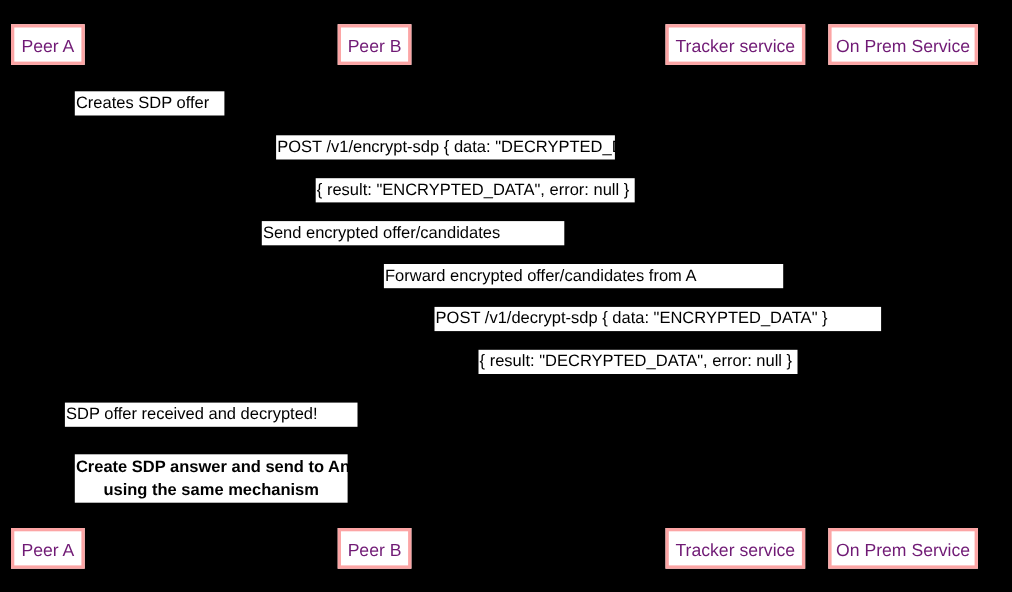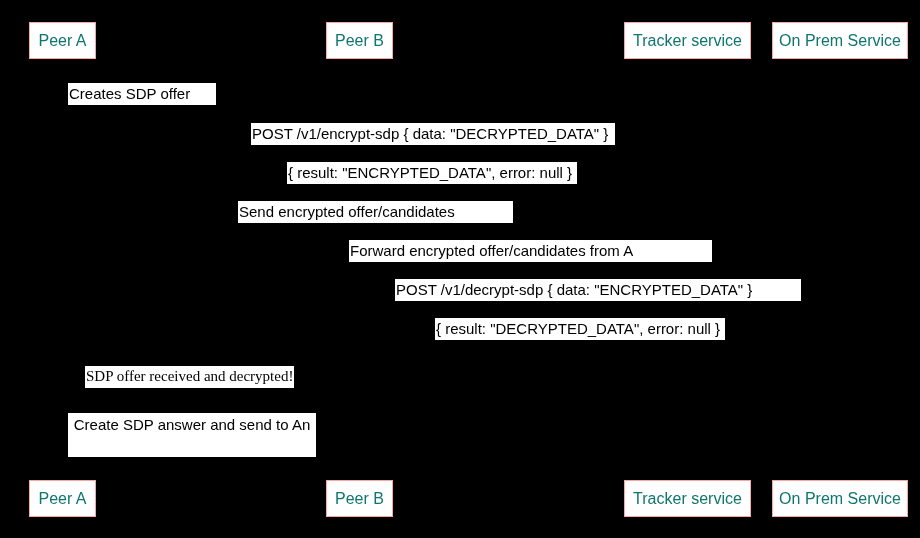--- a/index.html
+++ b/index.html
@@ -23,29 +23,28 @@
     width: 920px;
     height: 538px;
     background: #000000;
   }
 
   
   .participant {
     position: absolute;
     box-sizing: border-box;
     background: #ffffff;
-    color: #0f766e;
-    border: 1px solid #fca5a5;
+    color: #701a75;
+    border: 3px solid #fca5a5;
     font-size: 16px;
     line-height: 36px;
     height: 37px;
     text-align: center;
     white-space: nowrap;
     overflow: hidden;
-    margin-left: 19px;
   }
 
   
   .label {
     position: absolute;
     box-sizing: border-box;
     background: #ffffff;
     color: #000000;
     font-size: 15px;
     line-height: 21px;
@@ -54,20 +53,21 @@
     overflow: visible;
     text-align: left;
     padding: 0 1px;
   }
 
   .label.two-line {
     height: 44px;
     line-height: 21px;
     text-align: center;
     padding-top: 1px;
+    font-weight: bold;
   }
 
   .label.two-line .ln {
     display: block;
     white-space: nowrap;
   }
 
   .label.two-line .ln.overflow {
     overflow: visible;
   }
@@ -83,25 +83,25 @@
   <div class="participant" style="left:307px; top:22px; width:67px;">
     <span>Peer B</span>
   </div>
   <div class="participant" style="left:605px; top:22px; width:127px;">
     <span>Tracker service</span>
   </div>
   <div class="participant" style="left:753px; top:22px; width:136px;">
     <span>On Prem Service</span>
   </div>
 
-  <div class="label" style="left:68px; top:83px; width:148px;">
+  <div class="label" style="left:68px; top:83px; width:136px;">
     <span>Creates SDP offer</span>
   </div>
 
-  <div class="label" style="left:251px; top:123px; width:364px;">
+  <div class="label" style="left:251px; top:123px; width:308px;">
     <span>POST /v1/encrypt-sdp { data: "DECRYPTED_DATA" }</span>
   </div>
 
   <div class="label" style="left:287px; top:162px; width:290px;">
     <span>{ result: "ENCRYPTED_DATA", error: null }</span>
   </div>
 
   <div class="label" style="left:238px; top:201px; width:275px;">
     <span>Send encrypted offer/candidates</span>
   </div>
@@ -111,26 +111,27 @@
   </div>
 
   <div class="label" style="left:395px; top:279px; width:406px;">
     <span>POST /v1/decrypt-sdp { data: "ENCRYPTED_DATA" }</span>
   </div>
 
   <div class="label" style="left:435px; top:318px; width:290px;">
     <span>{ result: "DECRYPTED_DATA", error: null }</span>
   </div>
 
-  <div class="label" style="left:85px; top:366px; width:209px;font-family:Liberation Serif, serif;">
+  <div class="label" style="left:59px; top:366px; width:266px;">
     <span>SDP offer received and decrypted!</span>
   </div>
 
   <div class="label two-line" style="left:68px; top:413px; width:248px;">
     <span class="ln overflow">Create SDP answer and send to An</span>
+    <span class="ln">using the same mechanism</span>
   </div>
 
   <div class="participant" style="left:10px; top:480px; width:67px;">
     <span>Peer A</span>
   </div>
   <div class="participant" style="left:307px; top:480px; width:67px;">
     <span>Peer B</span>
   </div>
   <div class="participant" style="left:605px; top:480px; width:127px;">
     <span>Tracker service</span>

